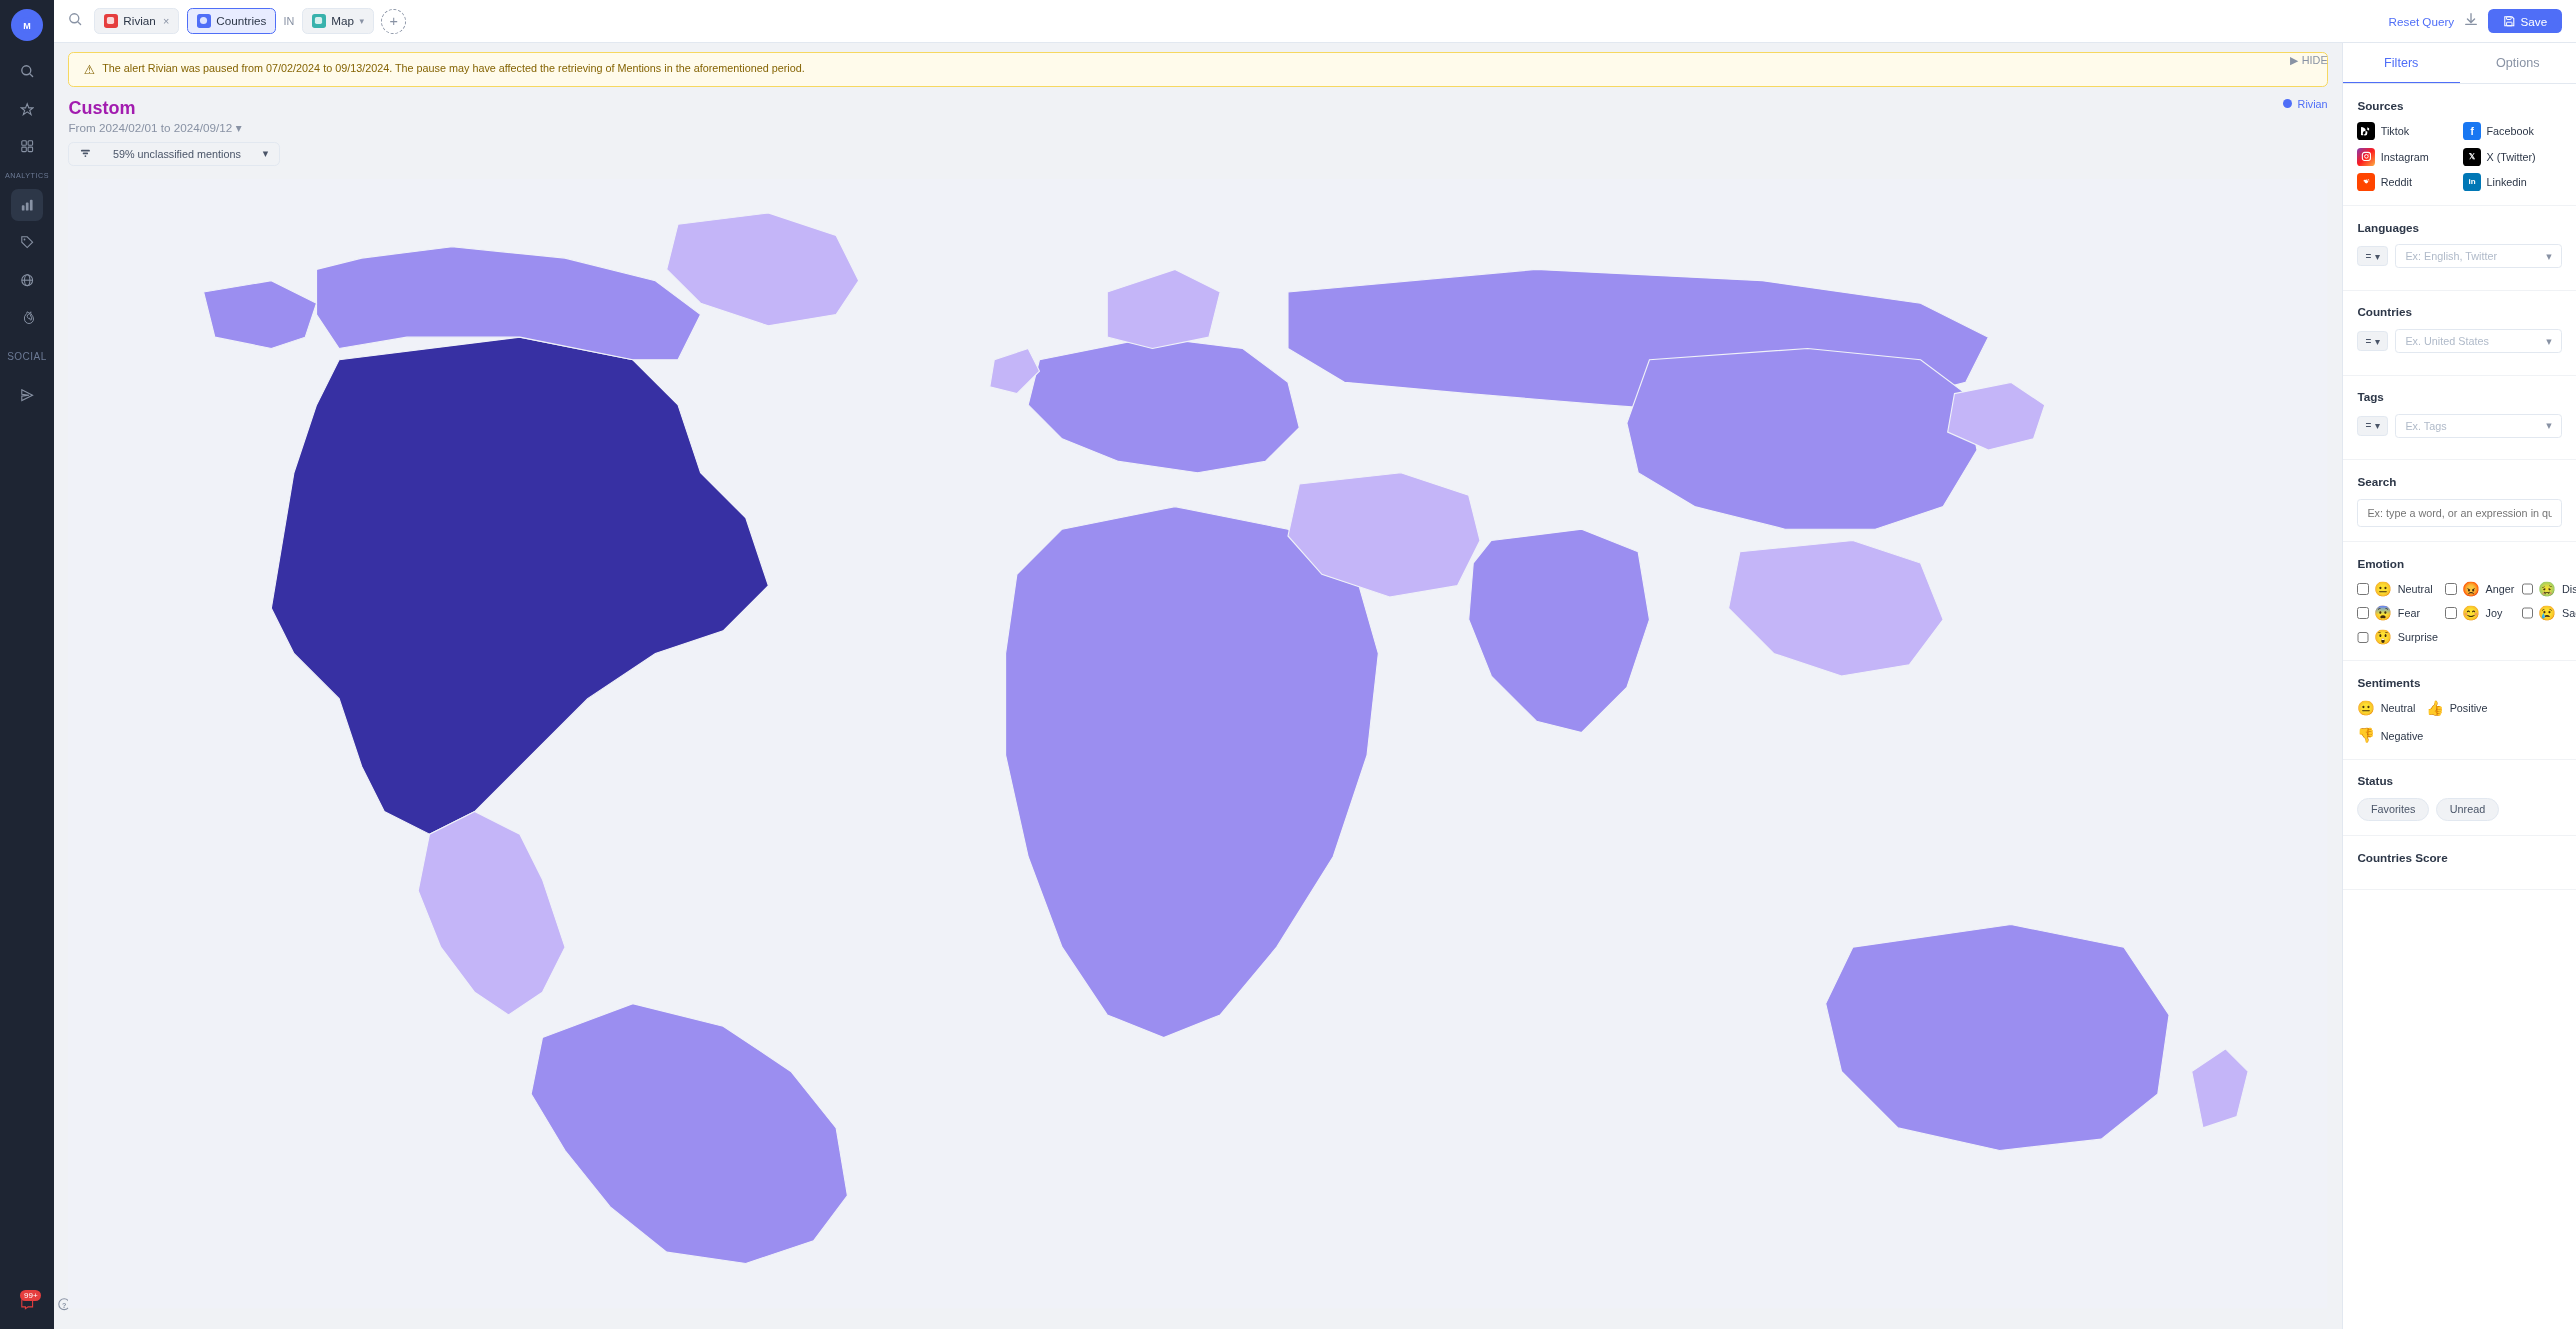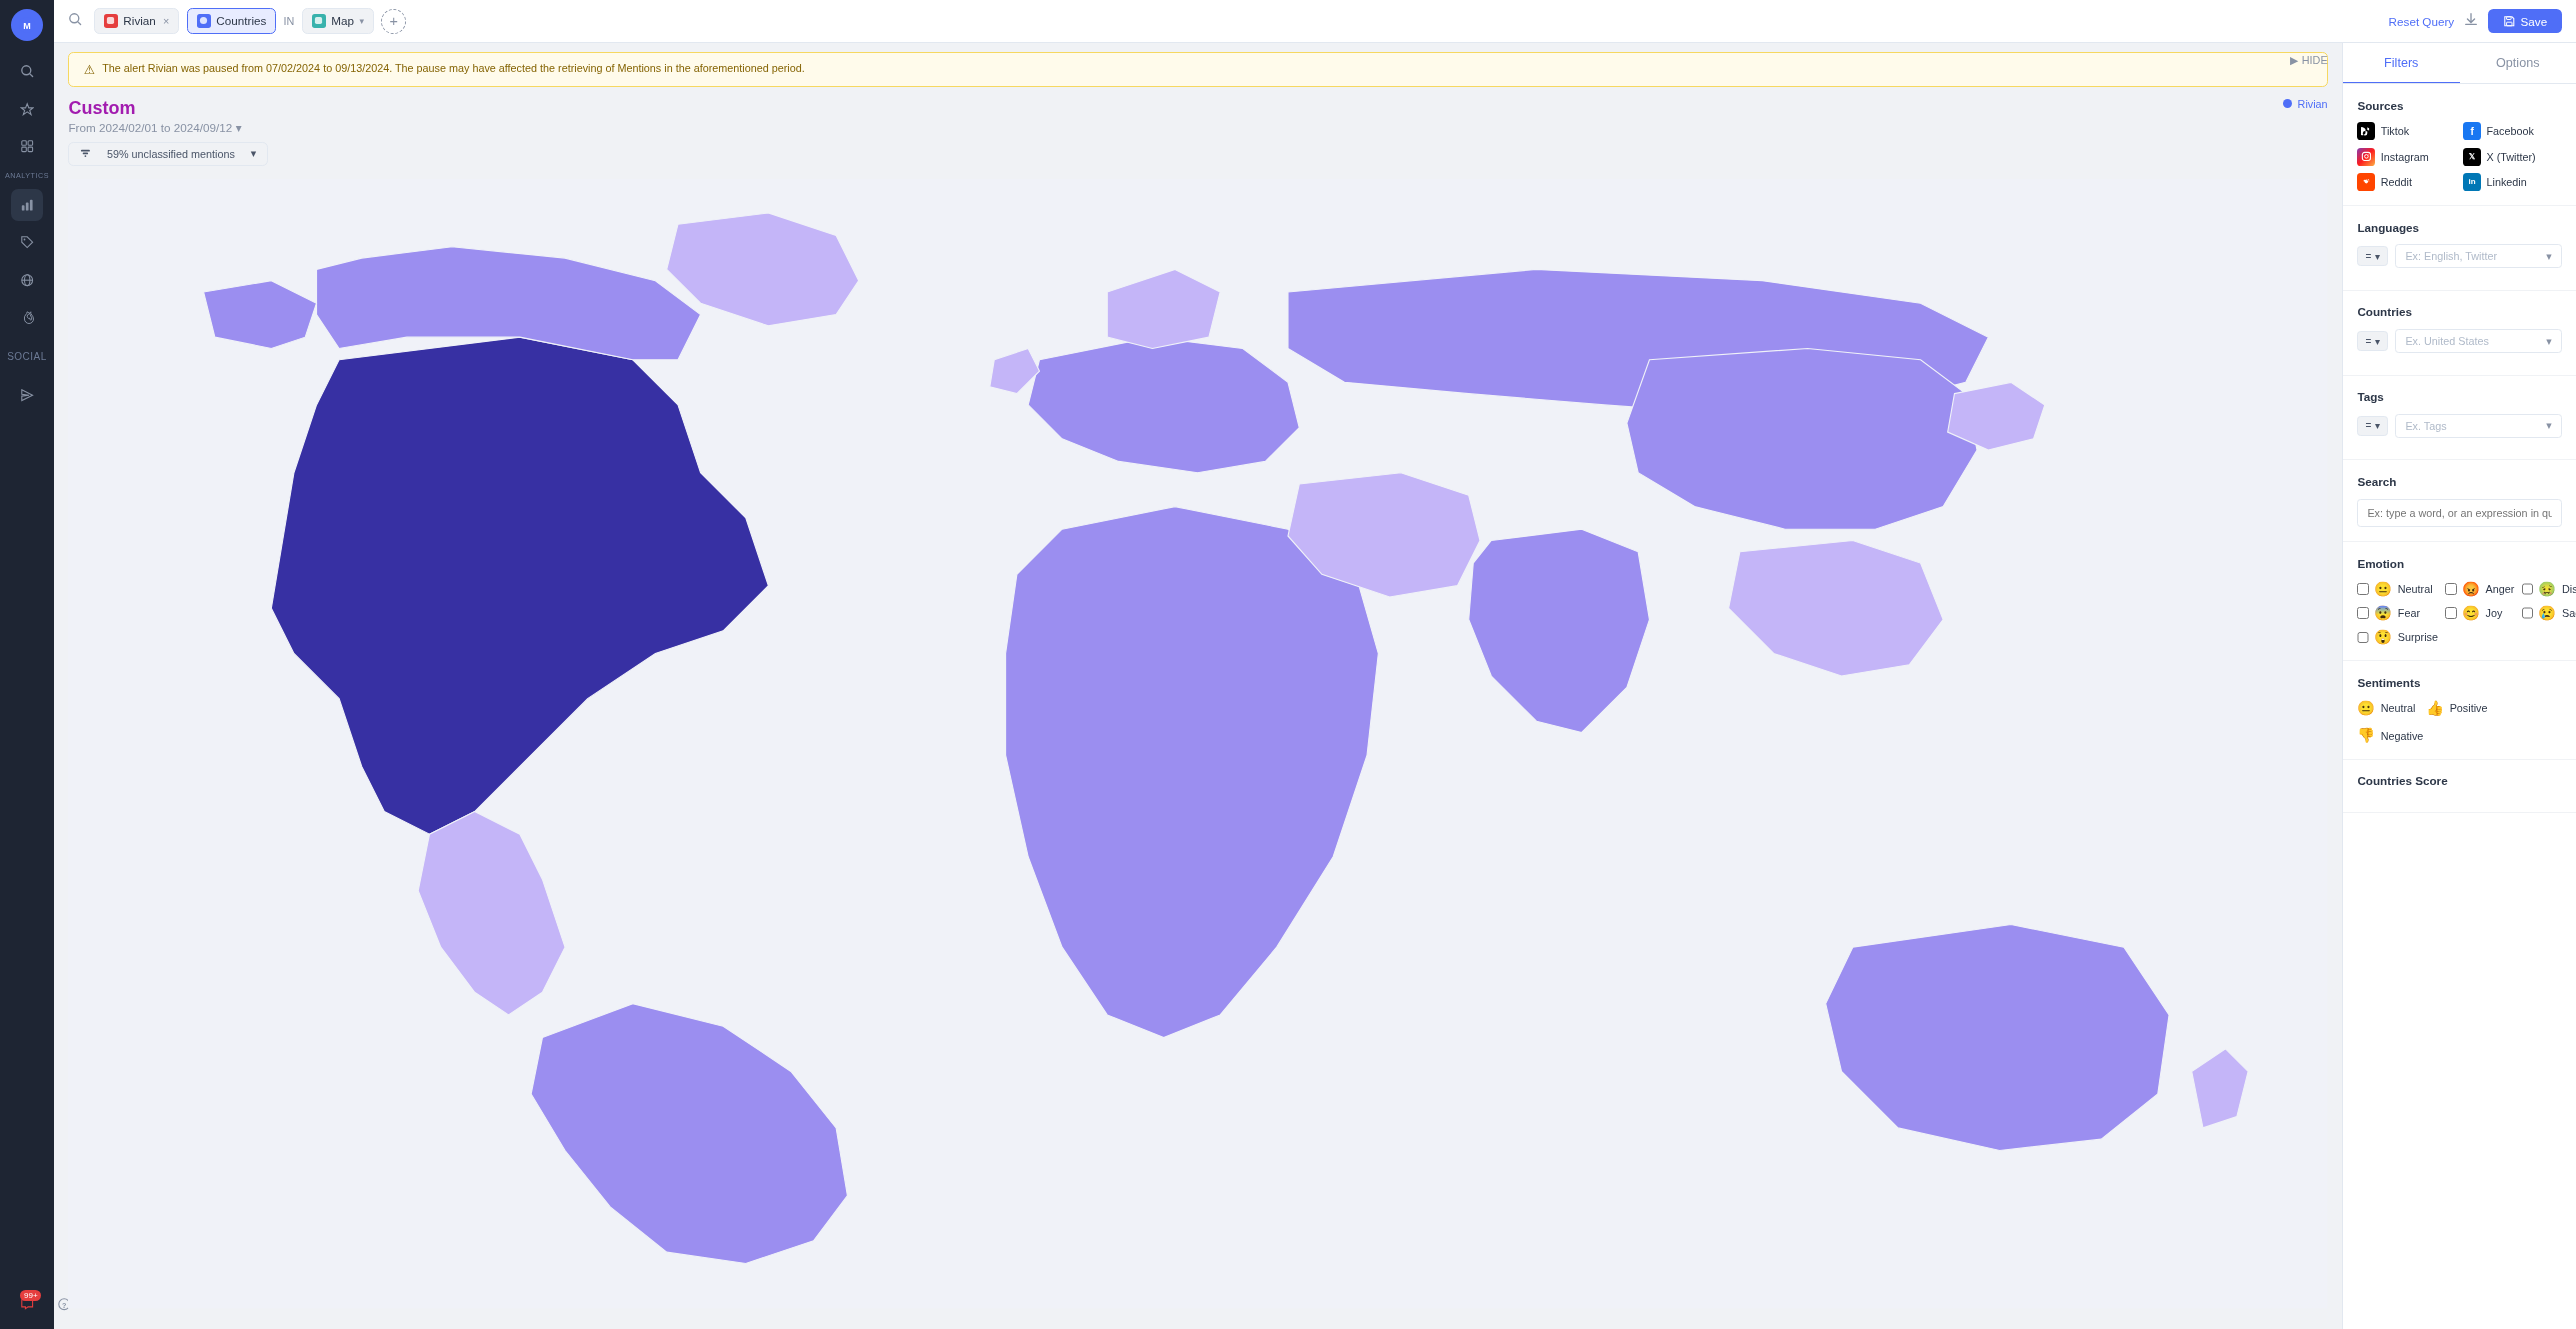--- a/index.html
+++ b/index.html
@@ -197,21 +197,21 @@
       gap: 7.2px;
     }
     .map-filter-btn {
       background: #f0f2f5;
       border: 0.9px solid #e2e8f0;
       border-radius: 5.4px;
       padding: 4.5px 10.8px;
       font-size: 10.8px;
       color: #4a5568;
       cursor: pointer;
-      display: flex; align-items: center; gap: 16px;
+      display: flex; align-items: center; gap: 22px;
     }
 
     .hide-btn {
       position: absolute;
       top: 10.8px;
       right: 14.4px;
       background: none;
       border: none;
       font-size: 10.8px;
       color: #8892a4;
@@ -804,20 +804,27 @@
           </div>
 
           <div class="sentiment-item">
             <span class="sentiment-icon" style="color:#e53e3e;">👎</span>
             <span>Negative</span>
           </div>
 
         </div>
       </div>
 
+      <div class="filter-section">
+        <div class="filter-section-title">Status</div>
+        <div class="status-row">
+          <button class="status-btn">Favorites</button>
+          <button class="status-btn">Unread</button>
+        </div>
+      </div>
 
       <div class="filter-section">
         <div class="filter-section-title">Countries Score</div>
       </div>
 
     </div>
   </div>
 </div>
 
 

